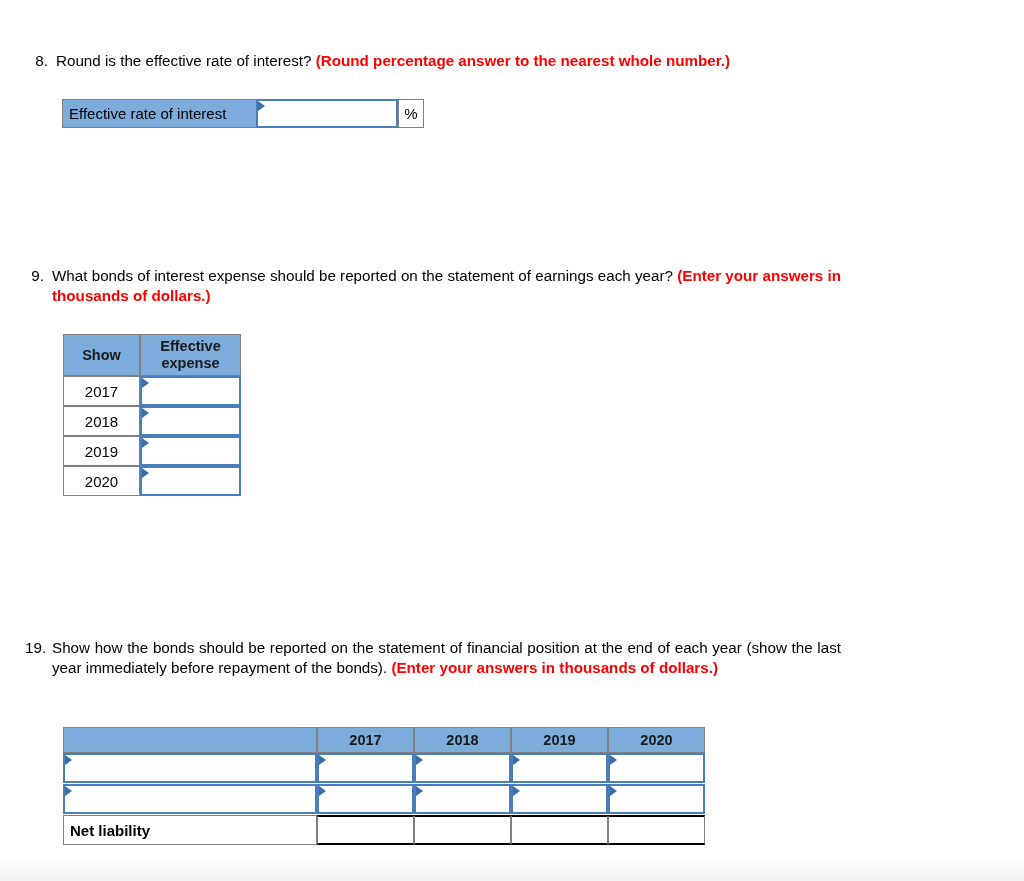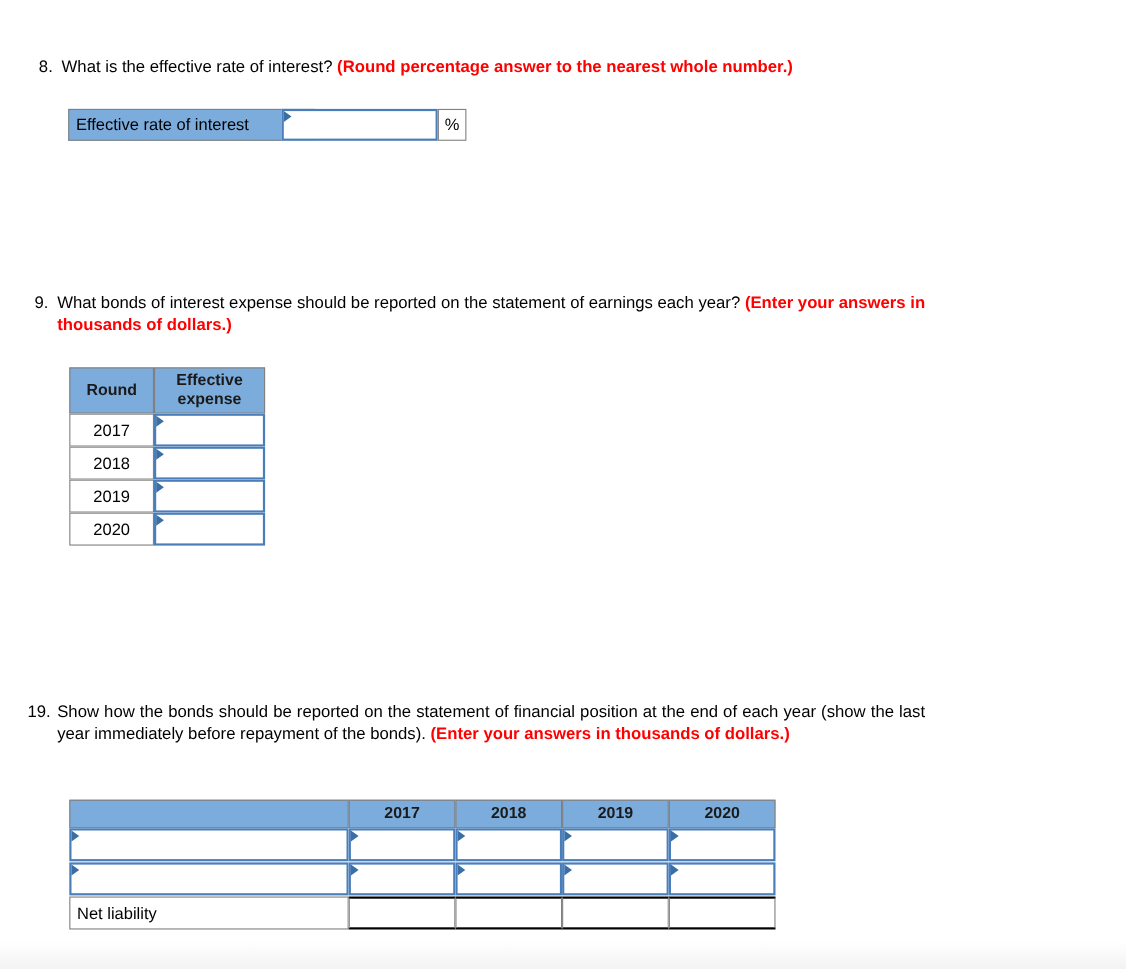--- a/index.html
+++ b/index.html
@@ -157,39 +157,39 @@
   .q10-net-label  { position: absolute; left: 0px; width: 254px; height: 30px; }
   .q10-net-inp    { width: 97px; height: 30px; display: block; }
 </style>
 </head>
 <body>
 
 <div class="page">
 
   <div class="question" id="question-8">
     <span class="q-num">8.</span>
-    <span class="q-body"><span>What is the effective rate of interest? </span><span class="red">(Round percentage answer to the nearest whole number.)</span></span>
+    <span class="q-body"><span>Round is the effective rate of interest? </span><span class="red">(Round percentage answer to the nearest whole number.)</span></span>
   </div>
 
   <div id="q8-table">
     <div class="blue-label" id="q8-label">Effective rate of interest</div>
     <div class="input-wrap" id="q8-input-wrap">
       <span class="flag"></span>
       <input class="ans-input" id="q8-input" type="text" value="" style="">
     </div>
     <div class="plain-cell" id="q8-percent">%</div>
   </div>
 
   <div class="question" id="question-9">
     <span class="q-num">9.</span>
     <span class="q-body"><span>What bonds of interest expense should be reported on the statement of earnings each year? </span><span class="red">(Enter your answers in thousands of dollars.)</span></span>
   </div>
 
   <div id="q9-table">
-    <div class="blue-head q9-head-year">Round</div>
+    <div class="blue-head q9-head-year">Show</div>
     <div class="blue-head q9-head-exp">Effective expense</div>
 
     <div class="plain-cell q9-year-cell" style="top:42px;">2017</div>
     <div class="input-wrap q9-inp-wrap" style="top:42px;">
       <span class="flag"></span>
       <input class="ans-input q9-inp" type="text" value="" style="">
     </div>
 
     <div class="plain-cell q9-year-cell" style="top:72px;">2018</div>
     <div class="input-wrap q9-inp-wrap" style="top:72px;">
@@ -258,21 +258,21 @@
     </div>
     <div class="input-wrap q10-val-wrap" style="left:448px;top:57px;">
       <span class="flag"></span>
       <input class="ans-input q10-val-inp" type="text" value="" style="">
     </div>
     <div class="input-wrap q10-val-wrap" style="left:545px;top:57px;">
       <span class="flag"></span>
       <input class="ans-input q10-val-inp" type="text" value="" style="">
     </div>
 
-    <div class="plain-cell left q10-net-label" style="top:88px;">Net liability</div>
+    <div class="plain-cell left q10-net-label" style="top:88px;font-weight:bold;">Net liability</div>
     <div class="input-wrap" style="left:254px;top:88px;">
       <input class="ans-input total q10-net-inp" type="text" value="" style="">
     </div>
     <div class="input-wrap" style="left:351px;top:88px;">
       <input class="ans-input total q10-net-inp" type="text" value="" style="">
     </div>
     <div class="input-wrap" style="left:448px;top:88px;">
       <input class="ans-input total q10-net-inp" type="text" value="" style="">
     </div>
     <div class="input-wrap" style="left:545px;top:88px;">

